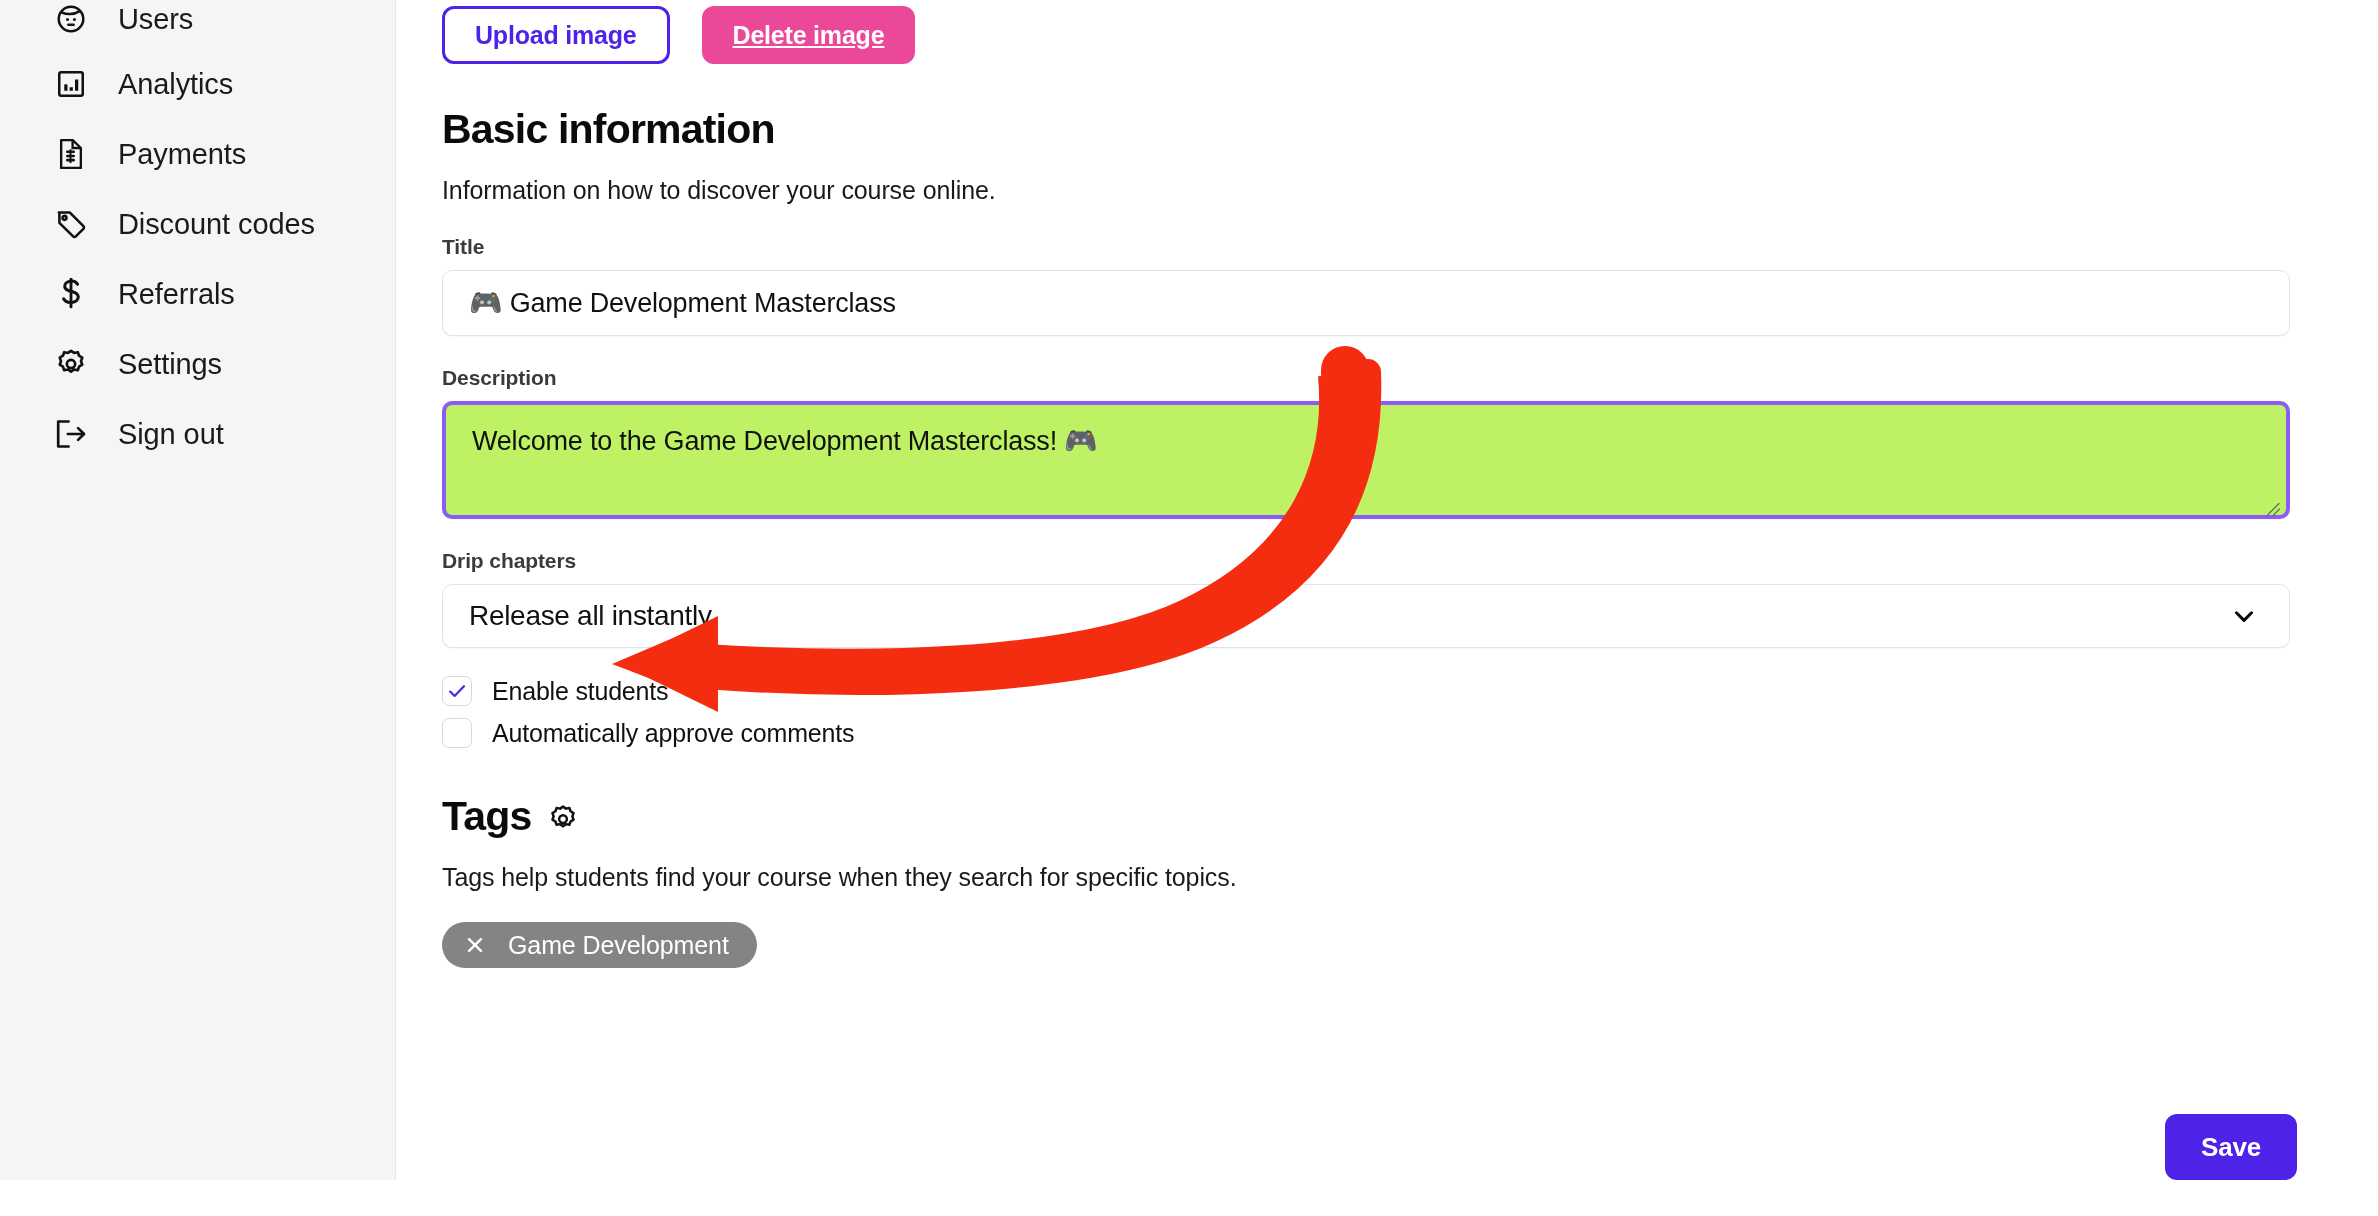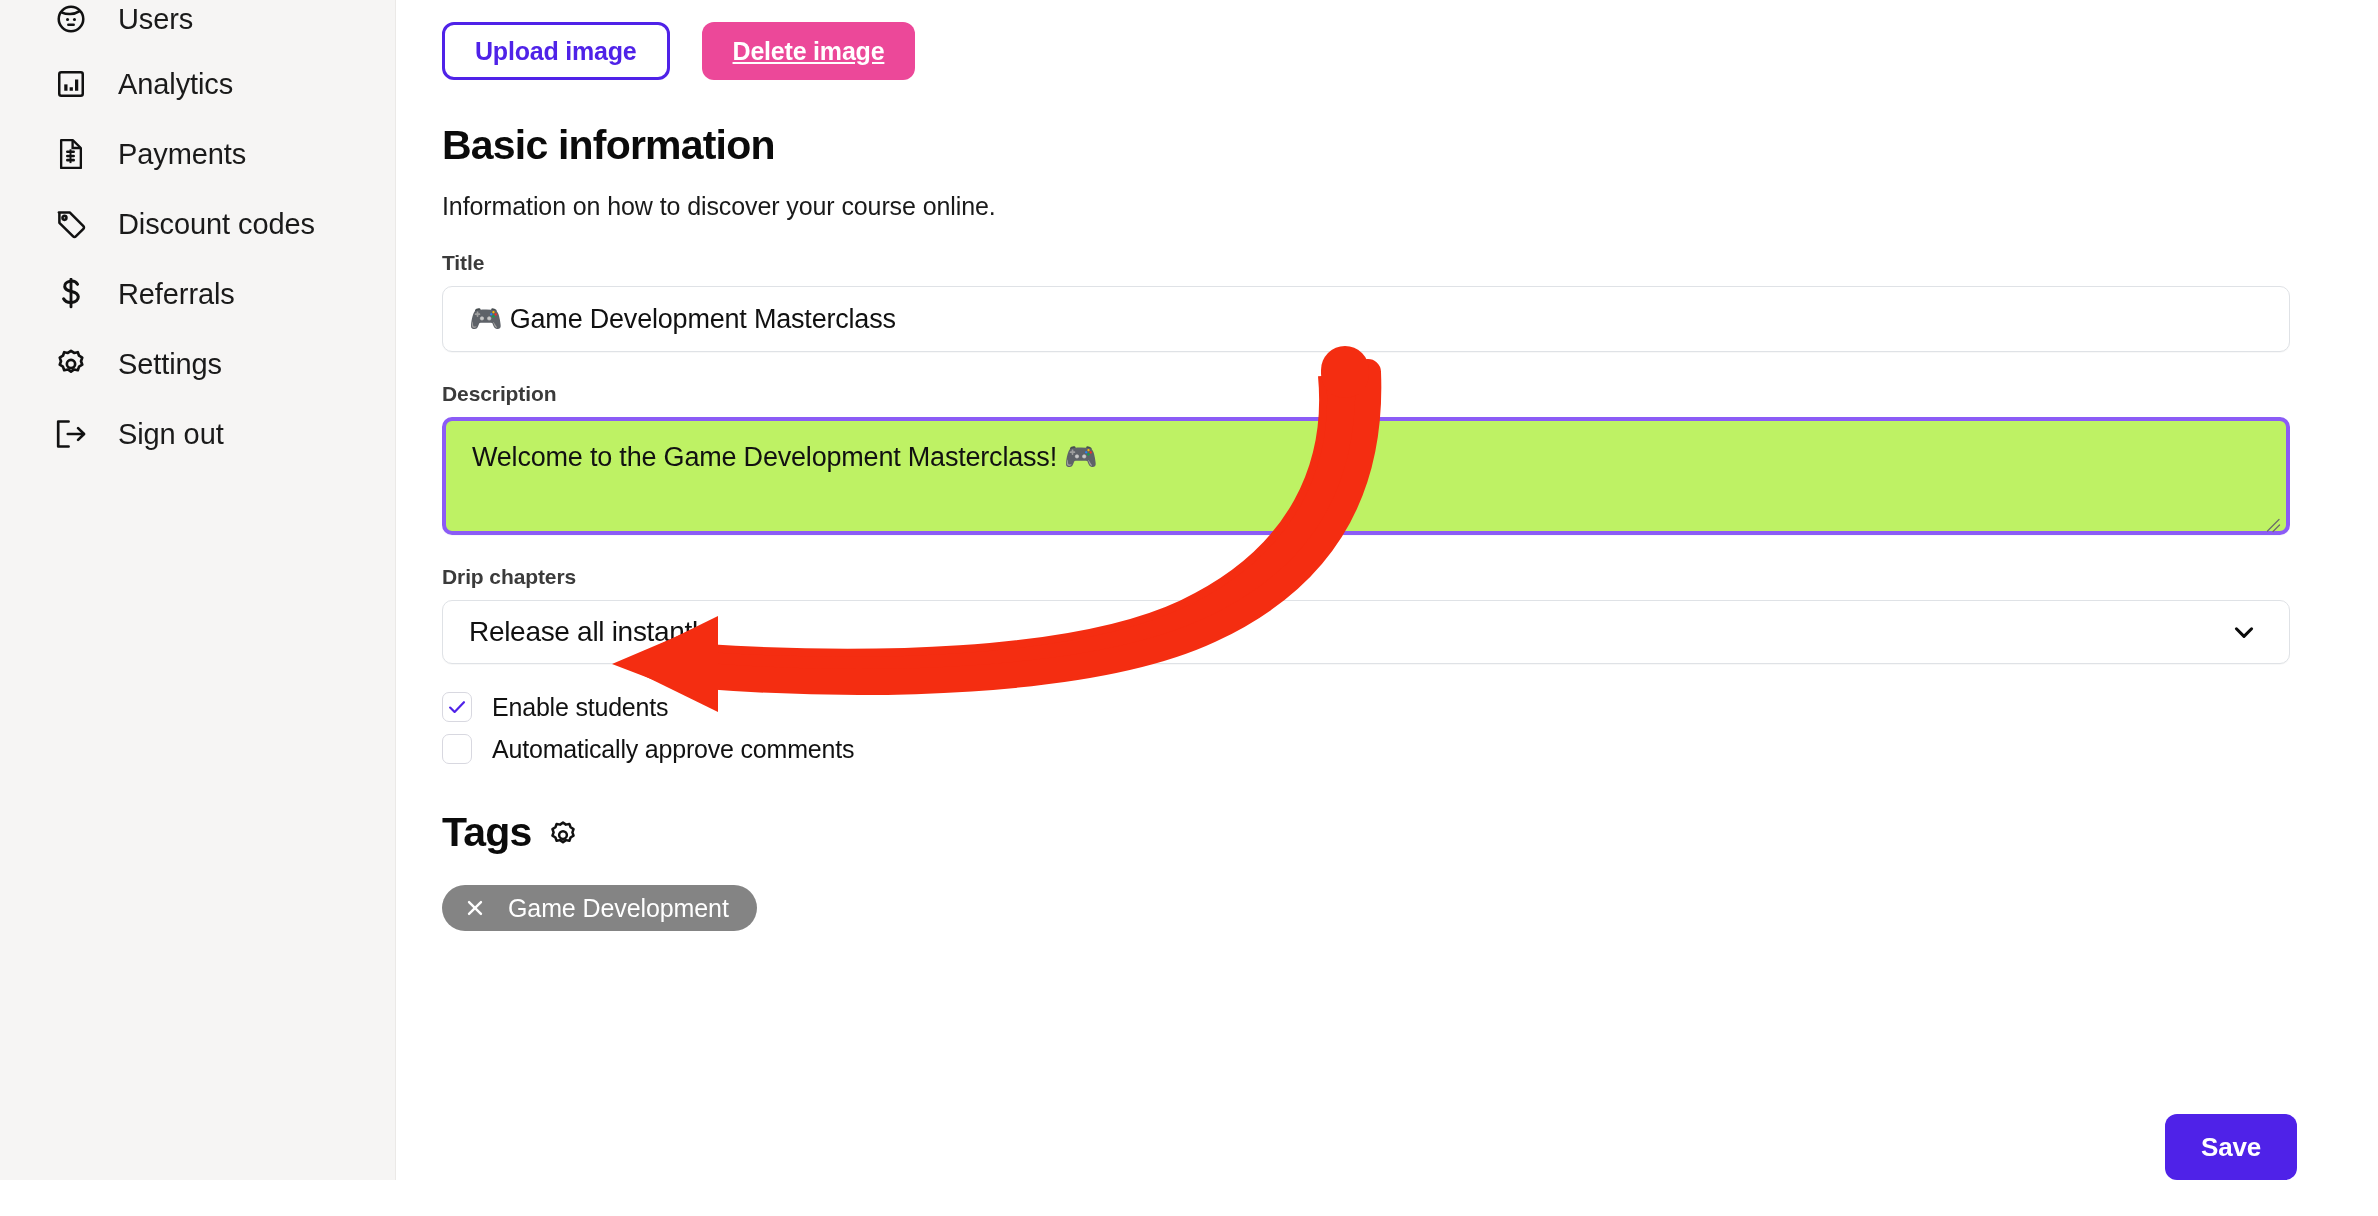--- a/index.html
+++ b/index.html
@@ -58,21 +58,21 @@
   }
   .content {
     padding-left: 46px;
     padding-right: 0;
     max-width: 1890px;
   }
 
   .btn-row {
     display: flex;
     gap: 32px;
-    padding-top: 22px;
+    padding-top: 6px;
   }
   .btn {
     font-family: "Liberation Sans", sans-serif;
     font-size: 25px;
     font-weight: bold;
     border-radius: 12px;
     cursor: pointer;
     display: inline-flex;
     align-items: center;
     justify-content: center;
@@ -399,20 +399,21 @@
 
       <h2 class="section-title tags-title">
         <span>Tags</span>
         <span class="gear-wrap">
           <svg width="30" height="30" viewBox="0 0 24 24" fill="none" stroke="currentColor" stroke-width="2" stroke-linejoin="round">
             <path d="M12 2.1 l2.35 1.6 2.75 -0.55 0.95 2.65 2.4 1.45 -0.95 2.65 0.95 2.65 -2.4 1.45 -0.95 2.65 -2.75 -0.55 -2.35 1.6 -2.35 -1.6 -2.75 0.55 -0.95 -2.65 -2.4 -1.45 0.95 -2.65 -0.95 -2.65 2.4 -1.45 0.95 -2.65 2.75 0.55 Z"></path>
             <circle cx="12" cy="12" r="3.1"></circle>
           </svg>
         </span>
       </h2>
+      <p class="section-desc">Tags help students find your course when they search for specific topics.</p>
 
       <div class="tag-row">
         <span class="tag-chip">
           <span class="tag-x">
             <svg width="22" height="22" viewBox="0 0 24 24" fill="none" stroke="currentColor" stroke-width="2.6" stroke-linecap="round">
               <path d="M5.5 5.5 L18.5 18.5"></path>
               <path d="M18.5 5.5 L5.5 18.5"></path>
             </svg>
           </span>
           <span>Game Development</span>

